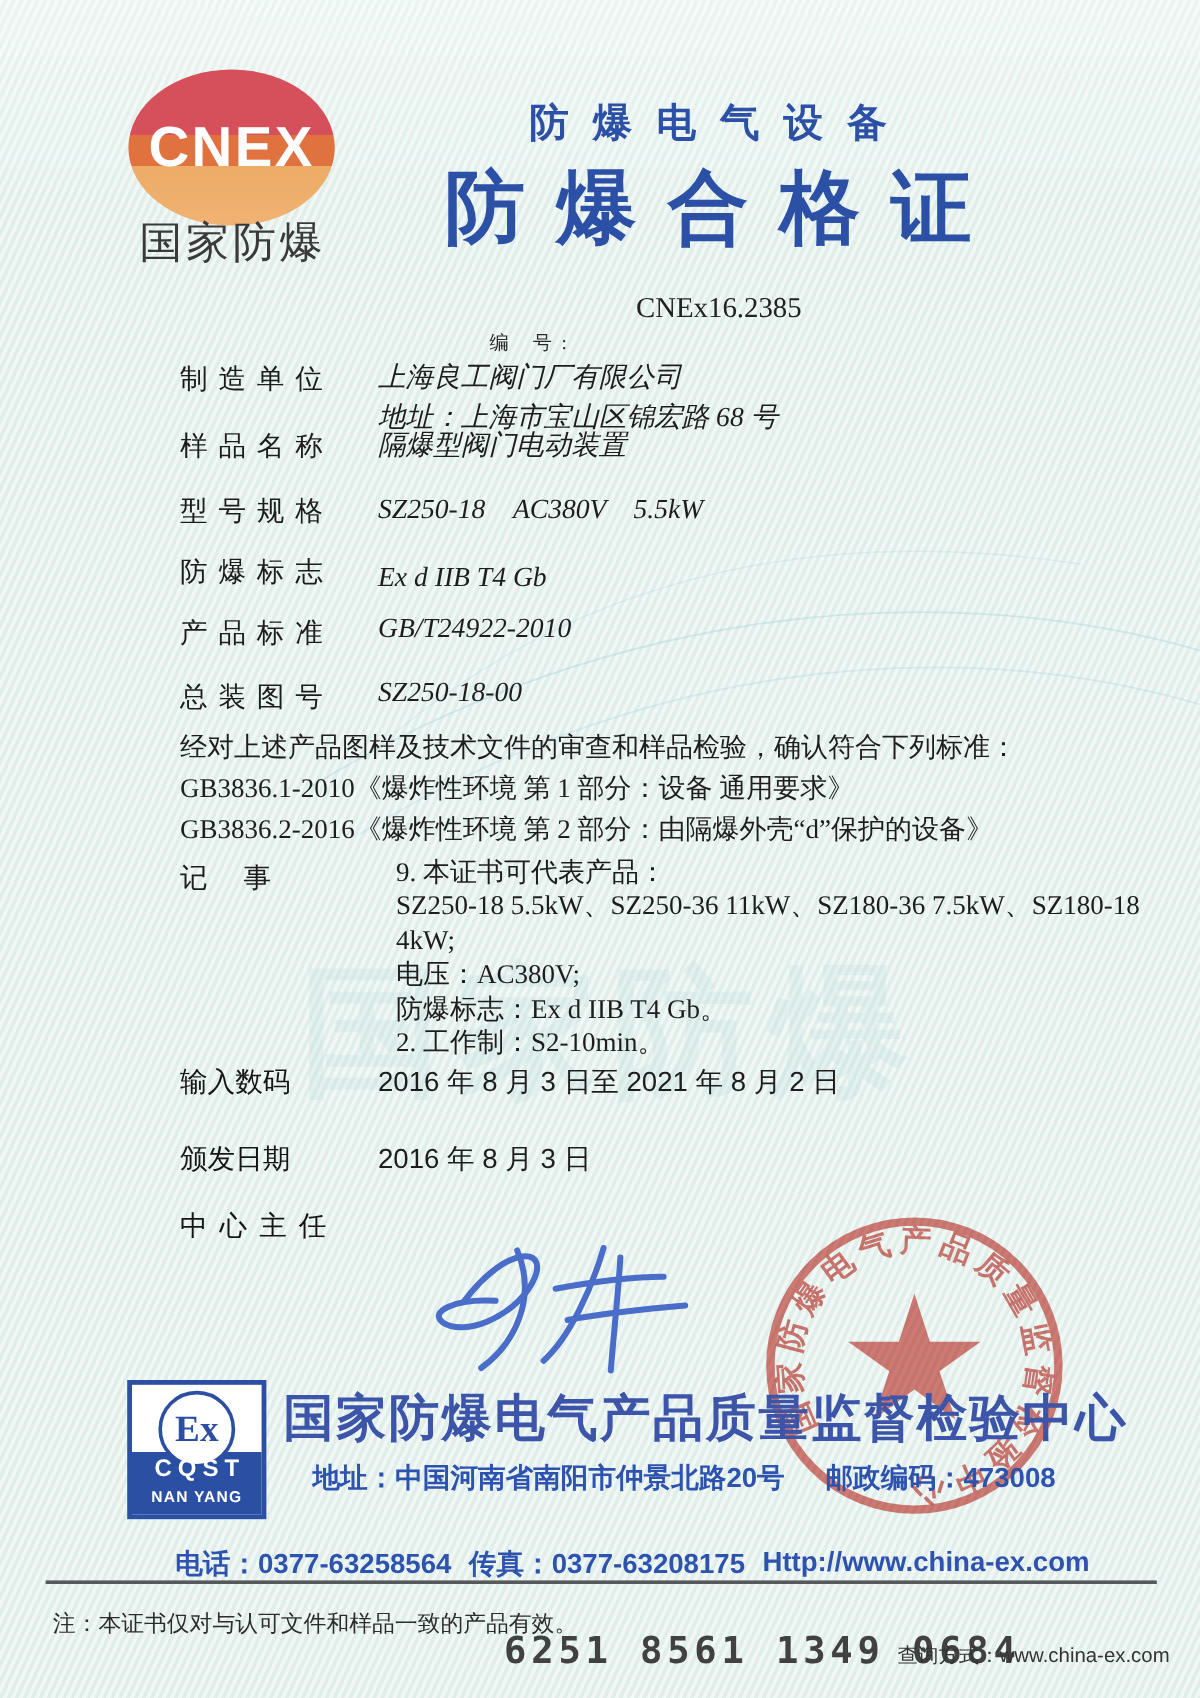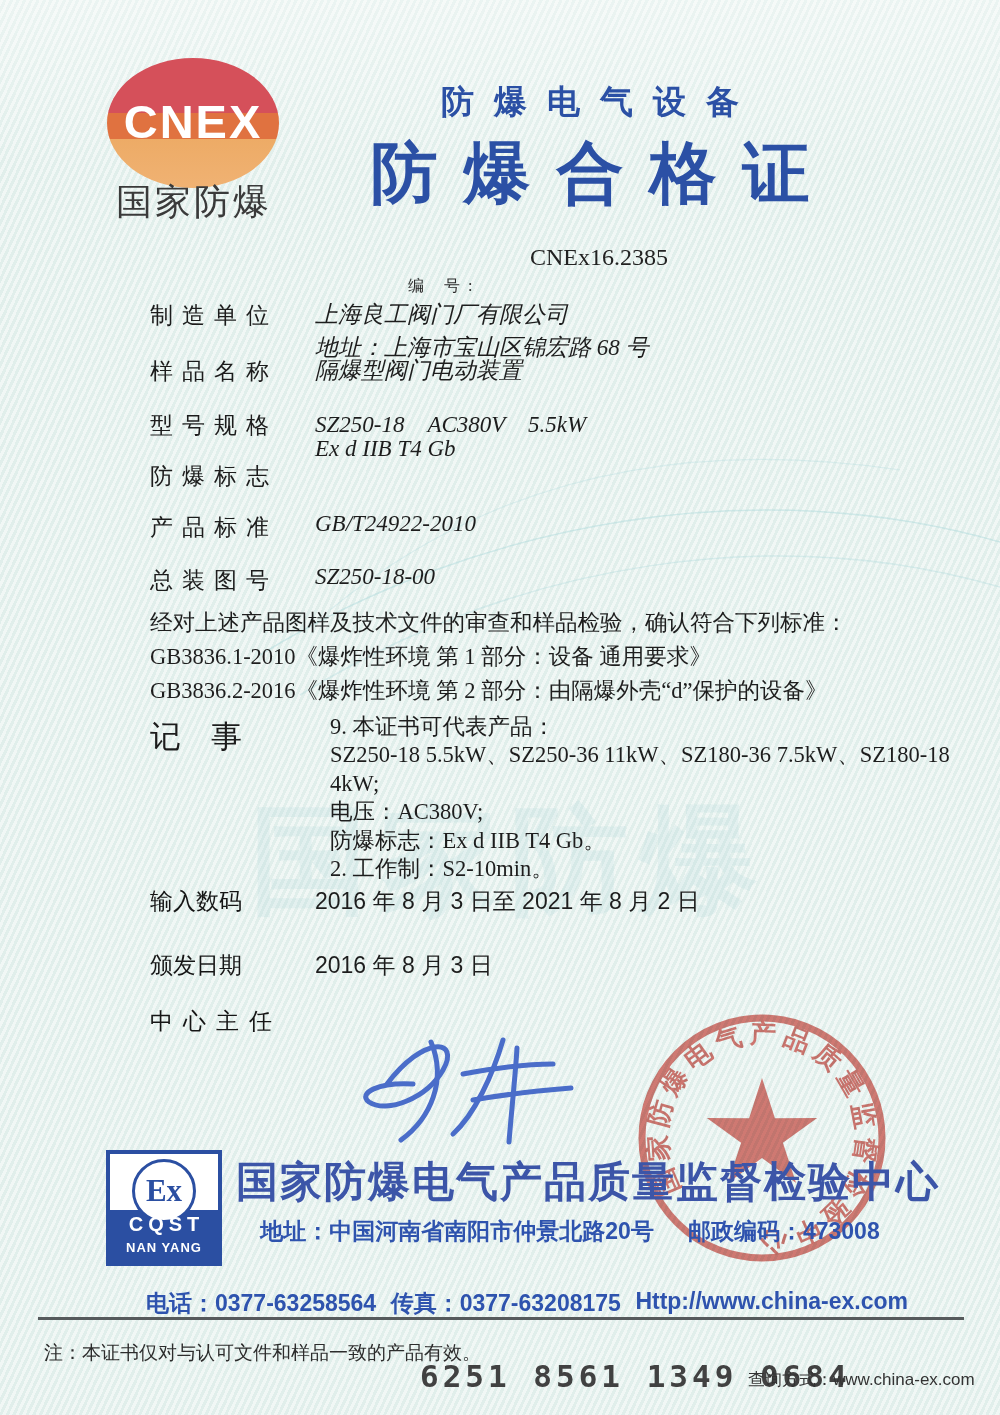--- a/index.html
+++ b/index.html
@@ -27,21 +27,21 @@
   .serif { font-family:"Liberation Serif","DejaVu Serif",serif; }
   .certno-label { left:408px; top:260px; font-size:16px; color:#2a2a2a; letter-spacing:8px;margin-top:16px; }
   .certno-value { left:530px; top:244px; font-size:24px; color:#222; }
 
   
   .flabel { left:150px; font-size:23px; color:#1c1c1c; letter-spacing:9px; font-weight:500; white-space:nowrap; }
   .fvalue { left:315px; font-size:23px; color:#1d1d1d; white-space:nowrap;font-style:italic; }
 
   .stmt { left:150px; font-size:22.5px; color:#1e1e1e; white-space:nowrap; }
 
-  .remarks-label { left:150px; top:716px; font-size:31px; color:#1c1c1c; letter-spacing:30px; font-weight:500; }
+  .remarks-label { left:150px; top:716px; font-size:23px; color:#1c1c1c; letter-spacing:30px; font-weight:500; }
   .remarks-block { left:330px; top:713px; font-size:22.5px; color:#1d1d1d; line-height:28.4px; white-space:nowrap; }
 
   .row-label { left:150px; font-size:23px; color:#151515; font-weight:500; white-space:nowrap; }
   .row-value { left:315px; font-size:23px; color:#1d1d1d; white-space:nowrap; }
   .director { letter-spacing:10px; }
 
   
   .watermark { left:250px; top:782px; font-size:118px; font-weight:bold; color:rgba(158,206,212,.17); letter-spacing:12px; white-space:nowrap; }
   .curves { left:0; top:0; width:1000px; height:1415px; pointer-events:none; }
 
@@ -100,21 +100,21 @@
   <div class="abs fvalue serif" style="top:299px">上海良工阀门厂有限公司</div>
   <div class="abs fvalue serif" style="top:332px">地址：上海市宝山区锦宏路 68 号</div>
 
   <div class="abs flabel" style="top:356px">样品名称</div>
   <div class="abs fvalue serif" style="top:355px">隔爆型阀门电动装置</div>
 
   <div class="abs flabel" style="top:410px">型号规格</div>
   <div class="abs fvalue serif" style="top:409px">SZ250-18　AC380V　5.5kW</div>
 
   <div class="abs flabel" style="top:461px">防爆标志</div>
-  <div class="abs fvalue serif" style="top:436px">Ex d IIB T4 Gb</div>
+  <div class="abs fvalue serif" style="top:468px">Ex d IIB T4 Gb</div>
 
   <div class="abs flabel" style="top:512px">产品标准</div>
   <div class="abs fvalue serif" style="top:511px">GB/T24922-2010</div>
 
   <div class="abs flabel" style="top:565px">总装图号</div>
   <div class="abs fvalue serif" style="top:564px">SZ250-18-00</div>
 
   <div class="abs stmt" style="top:607px">经对上述产品图样及技术文件的审查和样品检验，确认符合下列标准：</div>
   <div class="abs stmt serif" style="top:641px">GB3836.1-2010《爆炸性环境 第 1 部分：设备 通用要求》</div>
   <div class="abs stmt serif" style="top:675px">GB3836.2-2016《爆炸性环境 第 2 部分：由隔爆外壳“d”保护的设备》</div>

